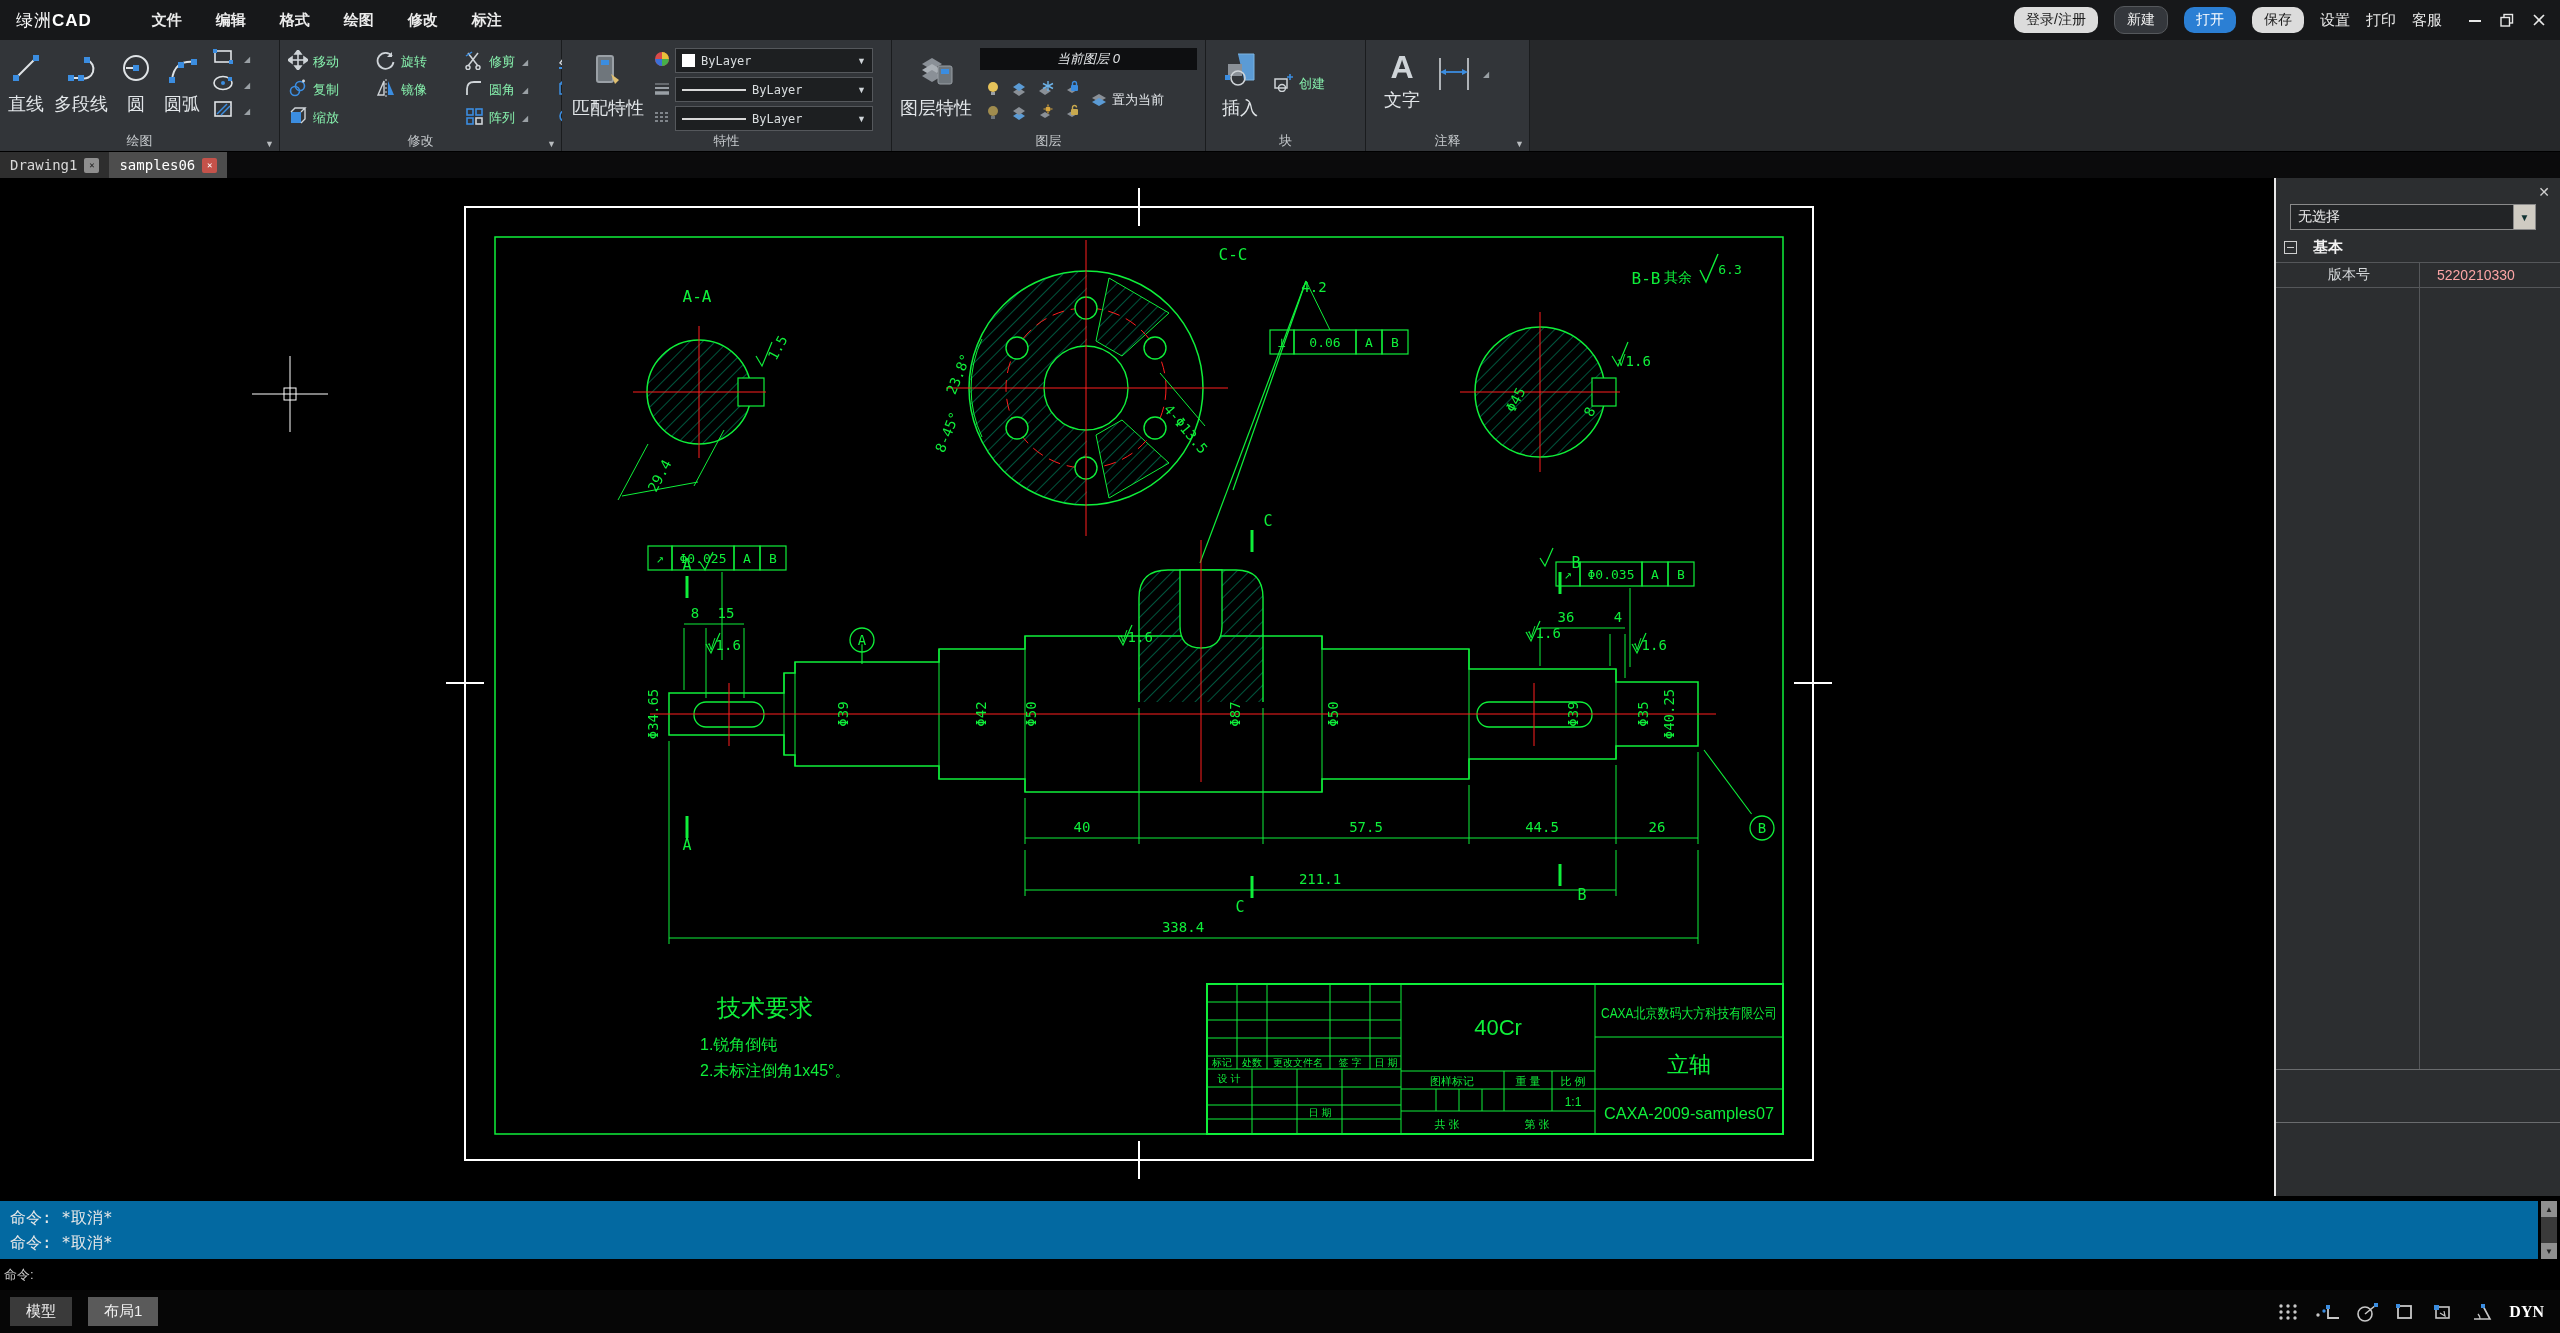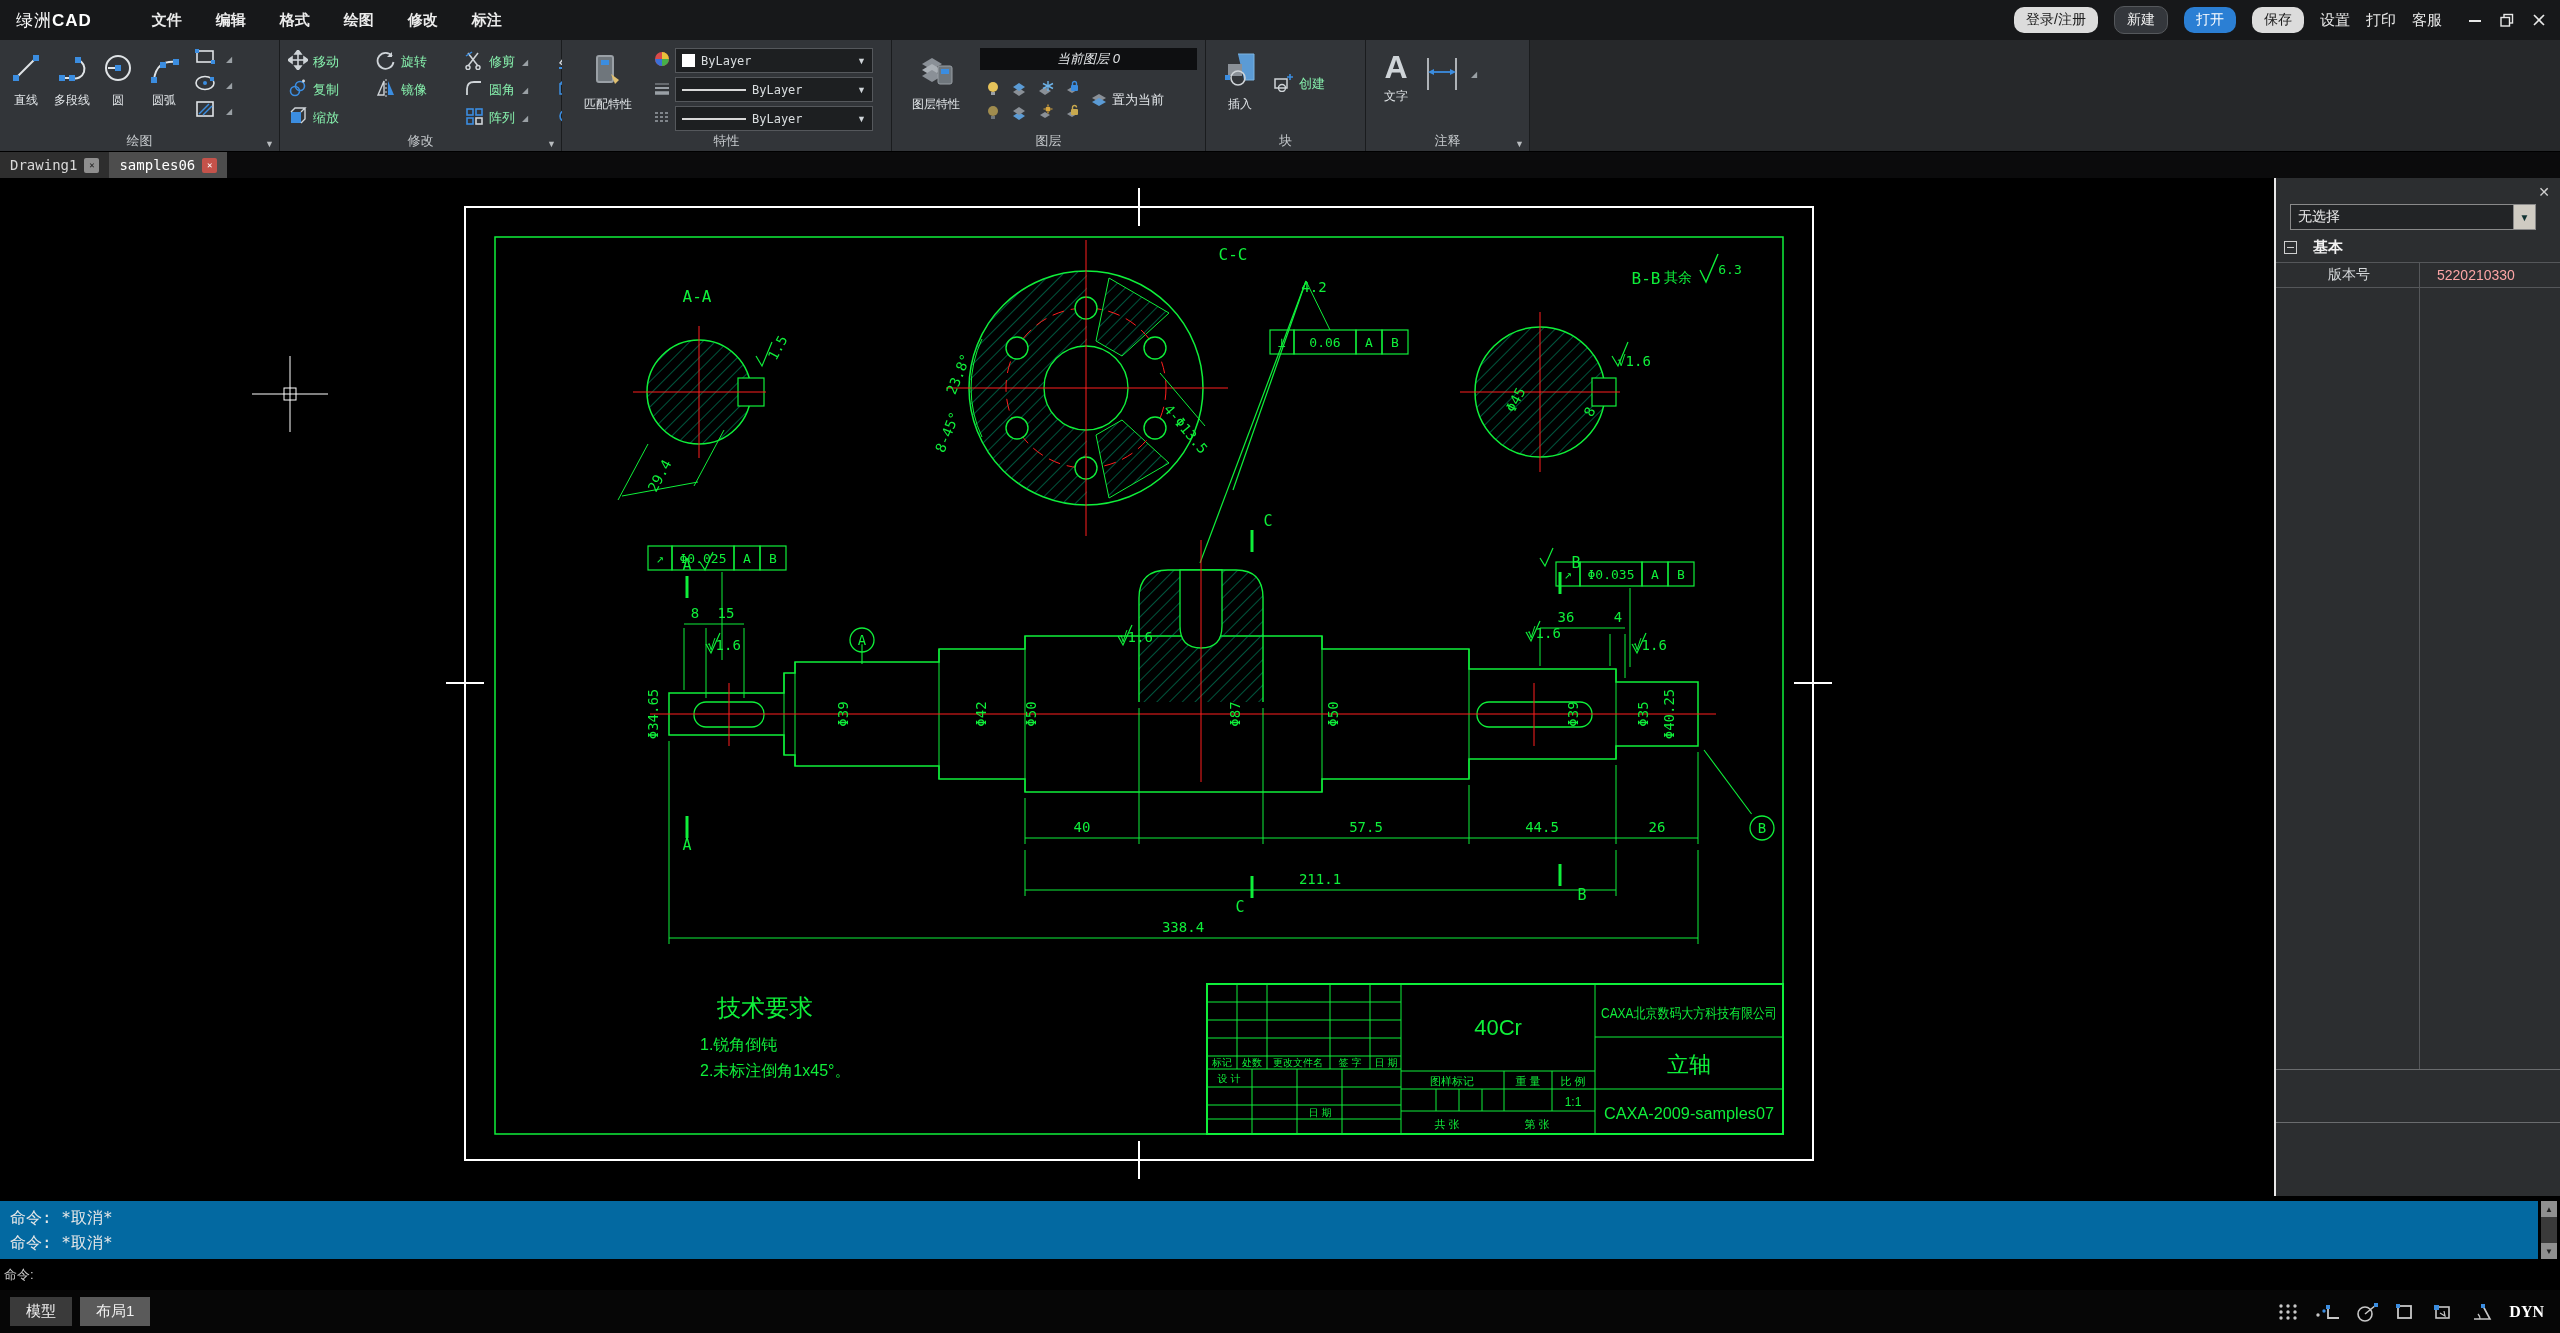--- a/index.html
+++ b/index.html
@@ -20,21 +20,21 @@
   .tb-text { font-size:15px; color:#e8e8e8; }
   .winctl { display:flex; align-items:center; gap:18px; margin-left:10px; }
   .winctl span { font-size:16px; color:#e8e8e8; cursor:default; display:flex; align-items:center; }
 
   
   .ribbon { height:112px; background:#26282a; display:flex; border-bottom:1px solid #000; }
   .rib-sec { position:relative; background:#323539; border-right:1px solid #1a1c1e; padding:6px 6px 18px 8px; }
   .rib-footer { position:absolute; bottom:1px; left:0; right:0; text-align:center; font-size:13px; color:#c6cacd; }
   .rib-caret { position:absolute; bottom:2px; right:5px; font-size:9px; color:#b8bcbf; }
   .bigbtn { display:flex; flex-direction:column; align-items:center; justify-content:flex-start; gap:2px; cursor:default; }
-  .bigbtn .lbl { font-size:12px; color:#e2e6e9; white-space:nowrap; }
+  .bigbtn .lbl { font-size:18px; color:#e2e6e9; white-space:nowrap; }
   .rbtn { display:flex; align-items:center; gap:5px; cursor:default; }
   .rbtn .lbl { font-size:13px; color:#86efac; white-space:nowrap; }
   .dd { font-size:8px; color:#9aa0a5; margin-left:2px; }
   .sec-draw { width:280px; display:flex; gap:4px; }
   .sec-draw .bigs { display:flex; gap:10px; padding-top:4px; }
   .smallcol { display:flex; flex-direction:column; gap:4px; margin-left:8px; padding-top:2px; }
   .smallcol .rbtn { gap:8px; }
   .sec-mod { width:282px; display:grid; grid-template-columns:88px 88px 92px 26px; grid-auto-rows:28px; align-items:center; padding-top:8px; }
   .sec-prop { width:330px; display:flex; }
   .combo-stack { display:flex; flex-direction:column; gap:4px; margin-left:8px; padding-top:2px; }
@@ -94,21 +94,21 @@
   .cmd-hist { position:absolute; top:5px; left:0; right:22px; height:58px; background:#0369a1; padding:4px 0 0 10px; }
   .cmd-line { font-size:16px; color:#e8e8e8; line-height:25px; font-family:"DejaVu Sans Mono","Liberation Mono",monospace; }
   .cmd-scroll { position:absolute; top:5px; right:3px; width:16px; height:58px; background:#3a3a3a; }
   .cmd-scroll .sb { position:absolute; left:0; width:16px; height:16px; background:#8f8f8f; color:#222;
                     font-size:8px; display:flex; align-items:center; justify-content:center; }
   .cmd-scroll .up { top:0; } .cmd-scroll .dn { bottom:0; }
   .cmd-input { position:absolute; top:70px; left:4px; font-size:13px; color:#c8c8c8; }
 
   
   .statusbar { height:43px; background:#060606; display:flex; align-items:center; }
-  .sb-left { display:flex; gap:8px; margin-left:10px;border-radius:7px; }
+  .sb-left { display:flex; gap:16px; margin-left:10px;border-radius:7px; }
   .sb-tab { font-size:15px; color:#f0f0f0; padding:5px 16px; cursor:default; }
   .sb-tab.model { background:#3a3a3a; }
   .sb-tab.layout { background:#5a5a5a; }
   .sb-right { margin-left:auto; display:flex; align-items:center; gap:15px; padding-right:16px; }
   .sb-ico { display:flex; align-items:center; justify-content:center; }
   .dyn { font-size:16px; font-weight:bold; color:#fff; font-family:"Liberation Serif","DejaVu Serif",serif; }
 </style>
 </head>
 <body>
 

